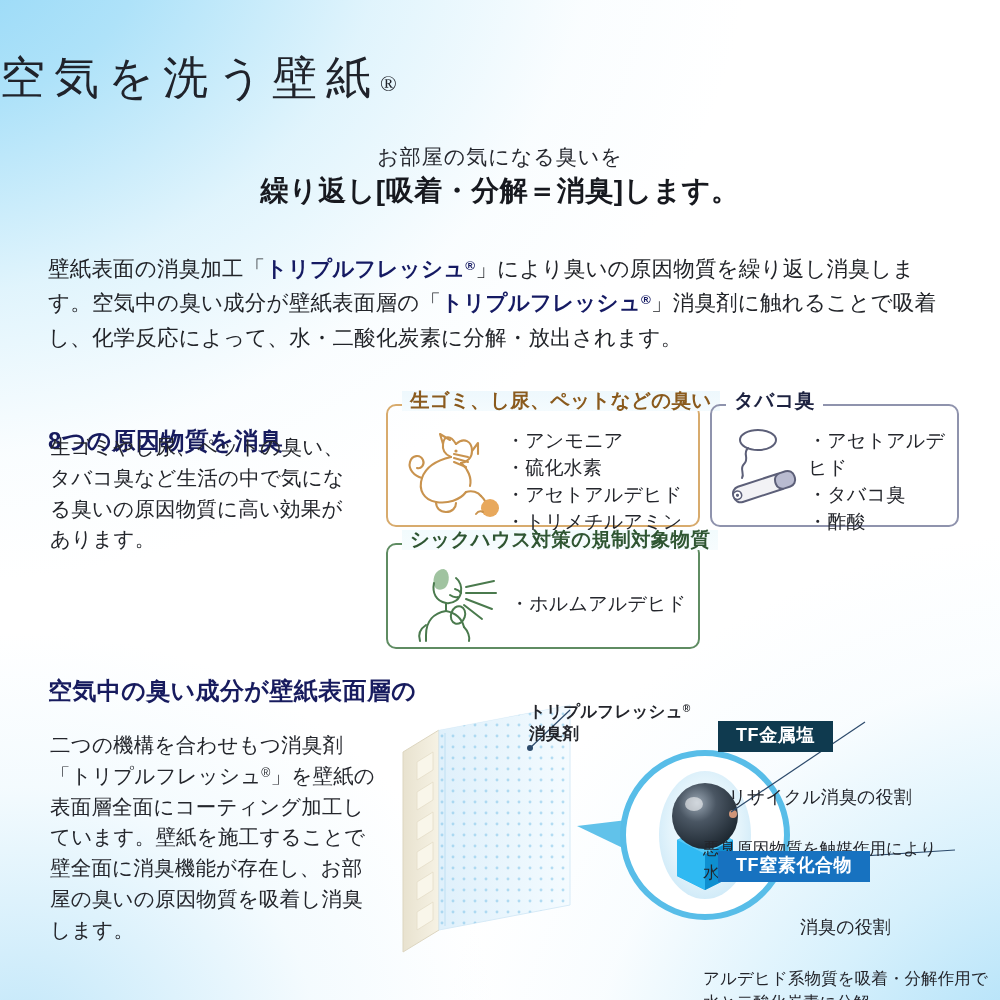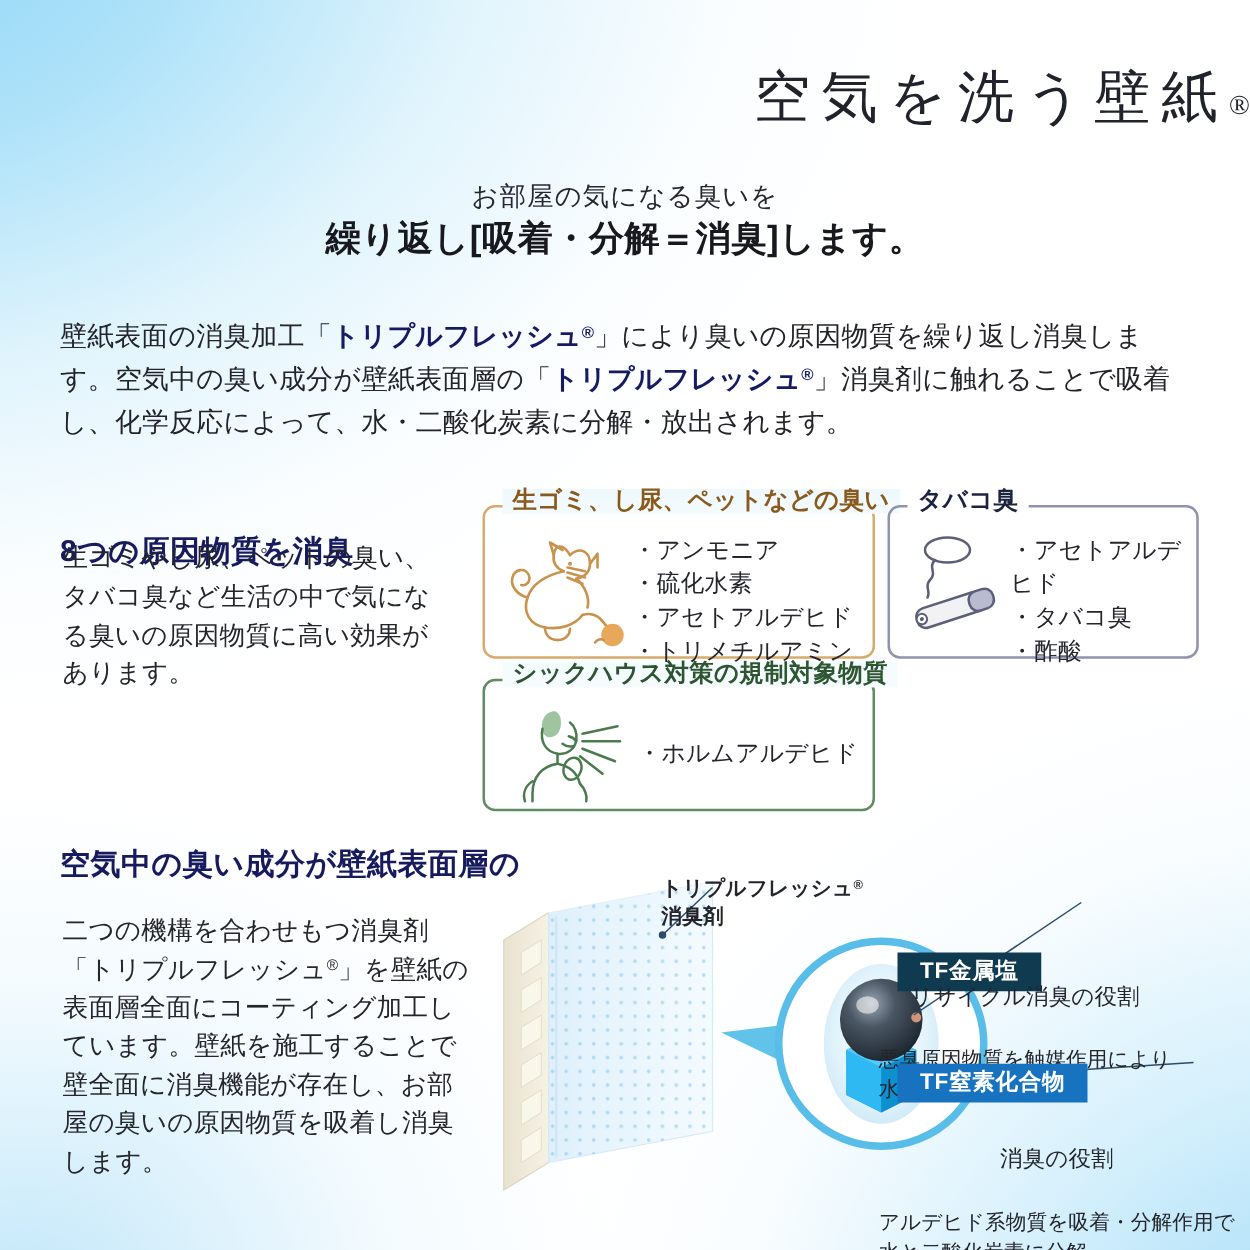--- a/index.html
+++ b/index.html
@@ -24,21 +24,21 @@
       radial-gradient(1150px 900px at -10% -8%, rgba(138,212,246,0.98) 0%, rgba(160,221,248,0.85) 22%, rgba(196,234,250,0.52) 42%, rgba(228,245,253,0.20) 60%, rgba(255,255,255,0) 74%),
       radial-gradient(900px 820px at 108% 112%, rgba(150,214,246,0.95) 0%, rgba(186,230,250,0.60) 32%, rgba(226,244,253,0.22) 55%, rgba(255,255,255,0) 72%),
       radial-gradient(700px 600px at 2% 104%, rgba(168,221,247,0.70) 0%, rgba(215,240,252,0.28) 42%, rgba(255,255,255,0) 68%),
       linear-gradient(#ffffff, #ffffff);
   }
 
   
   .title {
     position: absolute;
     left: 0; right: 0; top: 48px;
-    text-align: right;
+    text-align: left;
     font-family: "Liberation Serif", "DejaVu Serif", serif;
     font-size: 45px;
     letter-spacing: 9px;
     color: #20232b;
     white-space: nowrap;
   }
   .title .reg {
     font-size: 22px;
     letter-spacing: 0;
     vertical-align: 2px;
@@ -176,21 +176,21 @@
   .badge {
     position: absolute;
     color: #ffffff;
     font-size: 18px;
     font-weight: bold;
     letter-spacing: 0.6px;
     padding: 5px 18px 6px 18px;
     white-space: nowrap;
     line-height: 1.1;
   }
-  #badge-metal { left: 718px; top: 762px; background: #0f3a4f; text-align: right; }
+  #badge-metal { left: 718px; top: 721px; background: #0f3a4f; text-align: right; }
   #badge-nitro { left: 718px; top: 851px; background: #1772c0; }
 
   .note {
     position: absolute;
     font-size: 16.5px;
     line-height: 1.45;
     color: #23252b;
     letter-spacing: 0.1px;
     white-space: pre-line;
   }

